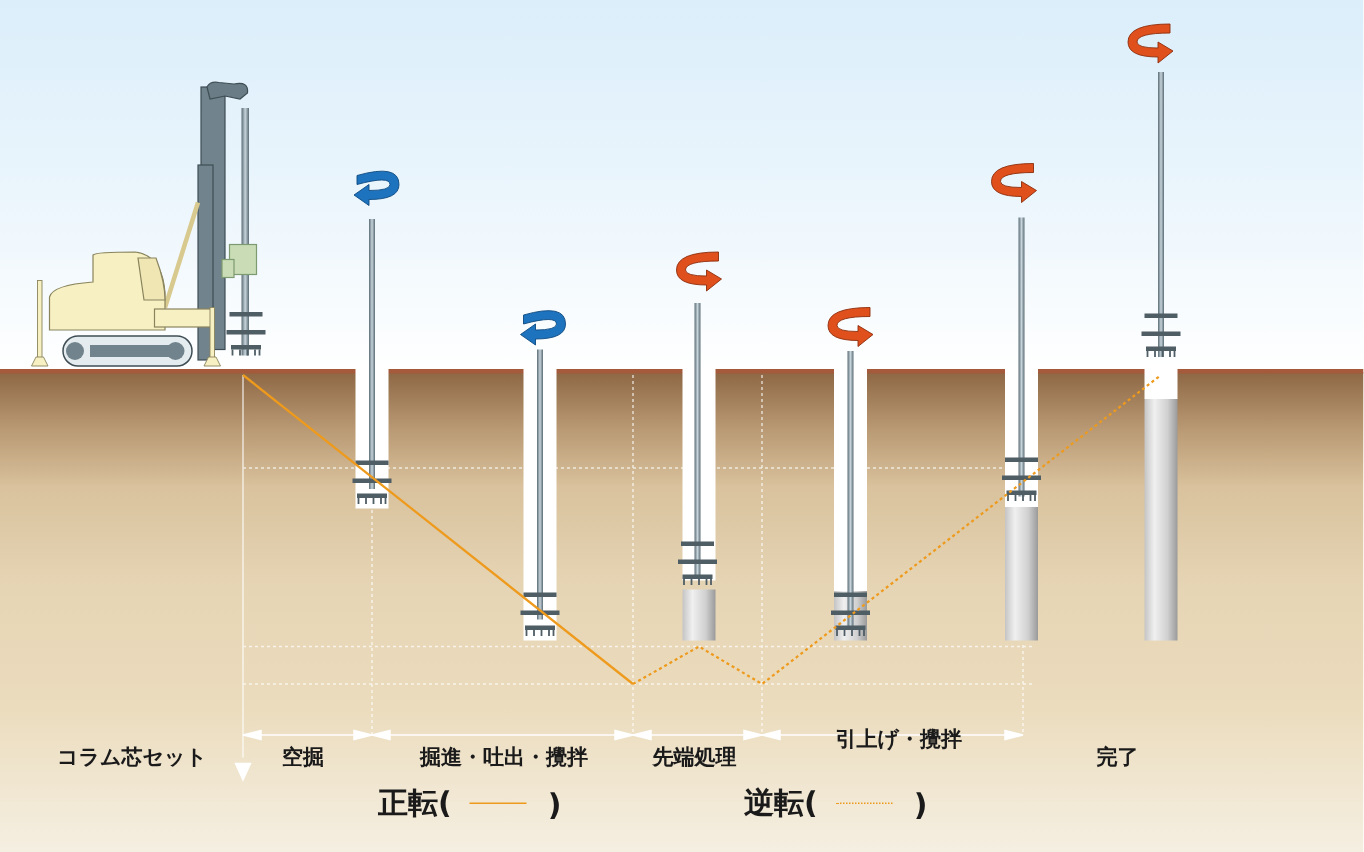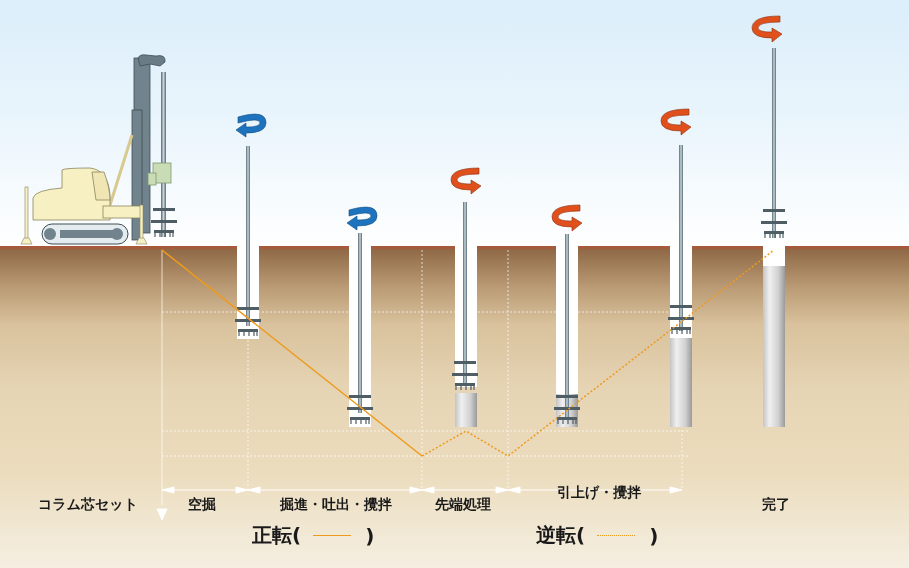--- a/index.html
+++ b/index.html
@@ -156,24 +156,24 @@
       <path d="M682 490 L670 487 L670 493 Z"></path>
     <path d="M162 520 L157 509 L167 509 Z"></path>
   </g>
 </svg>
 
 <div class="lbl" style="left:38px; top:496px;">コラム芯セット</div>
 <div class="lbl" style="left:188px; top:496px;">空掘</div>
 <div class="lbl" style="left:280px; top:496px;font-family:Liberation Mono, monospace;">掘進・吐出・攪拌</div>
 <div class="lbl" style="left:435px; top:496px;">先端処理</div>
 <div class="lbl" style="left:557px; top:484px;">引上げ・攪拌</div>
-<div class="lbl" style="left:762px; top:496px;">完了</div>
+<div class="lbl" style="left:731px; top:496px;">完了</div>
 
 <div class="legend" style="left:252px; top:522px;">
   <span>正転(</span>
   <span class="sw solid"></span>
   <span>)</span>
 </div>
-<div class="legend" style="left:536px; top:522px;">
+<div class="legend" style="left:496px; top:522px;">
   <span>逆転(</span>
   <span class="sw dot"></span>
   <span>)</span>
 </div>
 
 </body></html>

